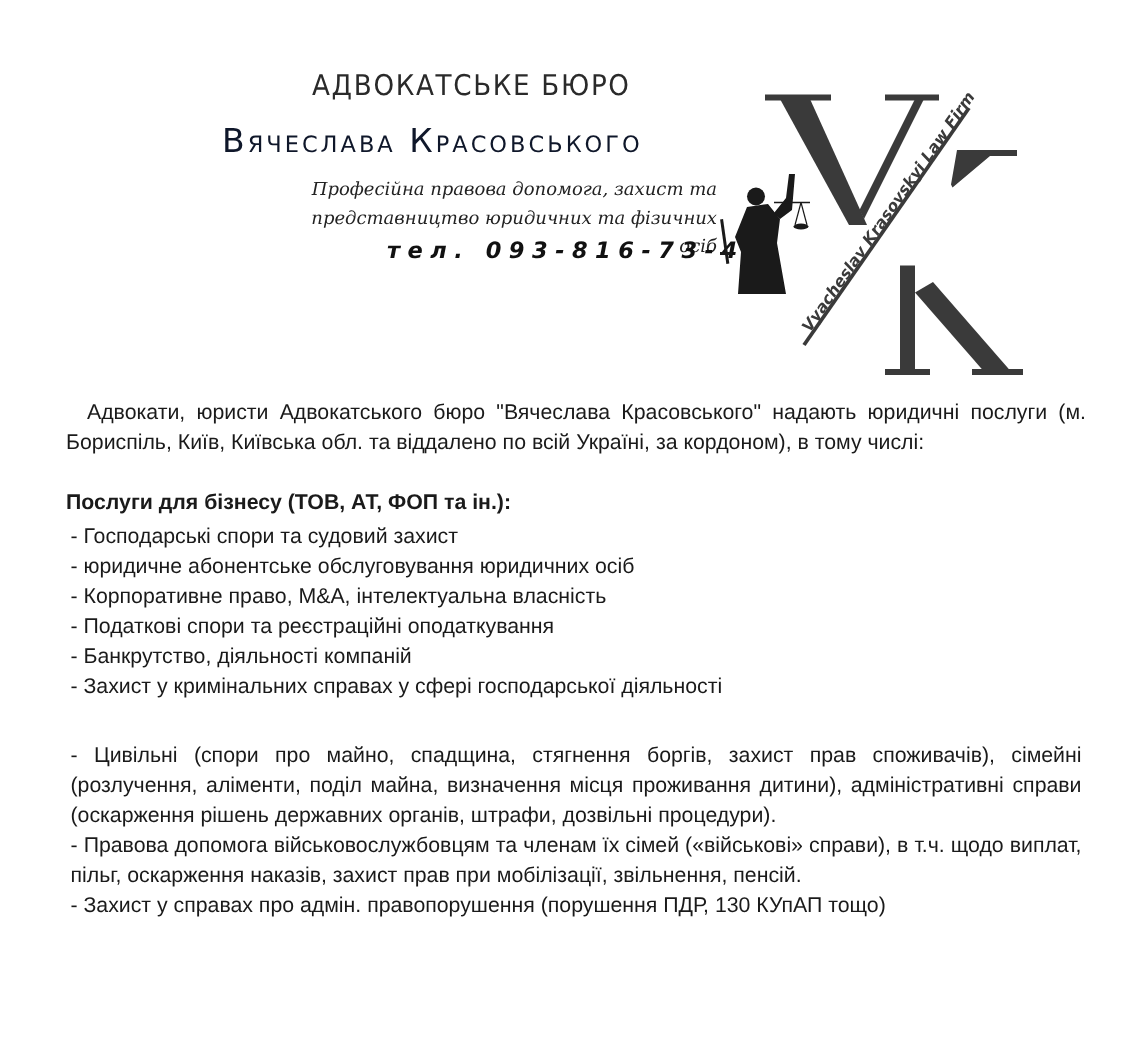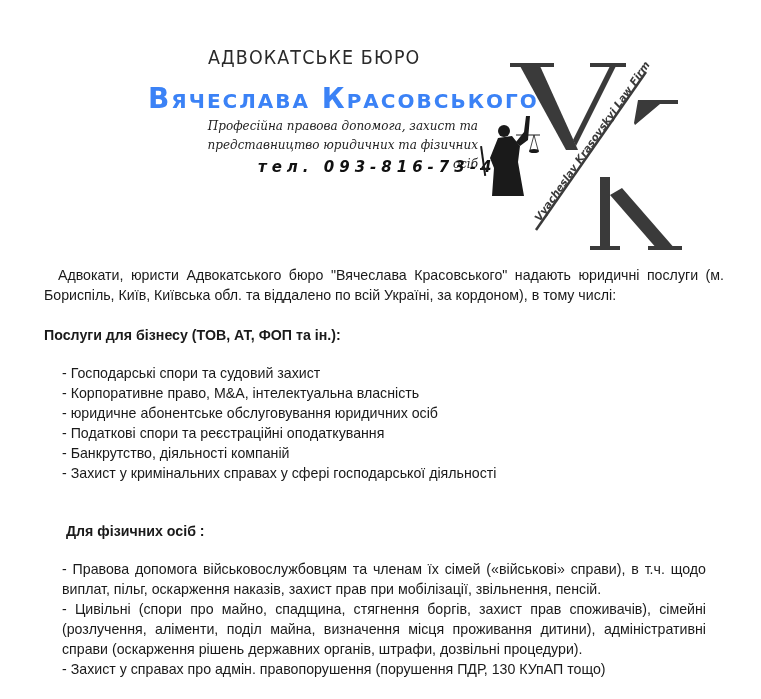--- a/index.html
+++ b/index.html
@@ -31,24 +31,24 @@
       letter-spacing: 1.2px;
       color: #2a2a2a;
       white-space: nowrap;
       transform: scaleX(0.92);
       transform-origin: left top;
     }
     .bureau-name {
       position: absolute;
       left: 148px; top: 82px;
       font-family: "DejaVu Sans", sans-serif;
-      font-weight: bold;
-      font-size: 28px;
+      font-weight: normal;
+      font-size: 22px;
       letter-spacing: 2px;
-      color: #3b82f6;
+      color: #0f172a;
       white-space: nowrap;
       font-variant: small-caps;
       transform: scaleX(1.0);
       transform-origin: left top;
     }
     .tagline {
       position: absolute;
       left: 188px; top: 117px;
       width: 290px;
       font-family: "DejaVu Serif", serif;
@@ -107,21 +107,21 @@
     .gap { height: 20px; }
     .section-title {
       font-weight: bold;
       margin: 0;
     }
     .section-title.indent {
       padding-left: 22px;
     }
     ul.services {
       list-style: none;
-      margin: 18px;
+      margin: 3px;
       padding: 0;
     }
     ul.services li {
       margin: 0;
       padding: 0;
       text-align: left;
     }
     ul.services.justify li {
       text-align: justify;
     }
@@ -179,27 +179,26 @@
   </div>
 </div>
 
 <div class="content">
   <p class="intro">Адвокати, юристи Адвокатського бюро "Вячеслава Красовського" надають юридичні послуги (м. Бориспіль, Київ, Київська обл. та віддалено по всій Україні, за кордоном), в тому числі:</p>
   <div class="gap"></div>
 
   <p class="section-title">Послуги для бізнесу (ТОВ, АТ, ФОП та ін.):</p>
   <ul class="services">
     <li>- Господарські спори та судовий захист</li>
+    <li>- юридичне абонентське обслуговування юридичних осіб</li>
     <li>- Корпоративне право, M&amp;A, інтелектуальна власність</li>
-    <li>- юридичне абонентське обслуговування юридичних осіб</li>
     <li>- Податкові спори та реєстраційні оподаткування</li>
     <li>- Банкрутство, діяльності компаній</li>
     <li>- Захист у кримінальних справах у сфері господарської діяльності</li>
   </ul>
   <div class="gap"></div>
 
-  <p class="section-title indent">Для фізичних осіб :</p>
   <ul class="services justify">
+    <li>- Цивільні (спори про майно, спадщина, стягнення боргів, захист прав споживачів), сімейні (розлучення, аліменти, поділ майна, визначення місця проживання дитини), адміністративні справи (оскарження рішень державних органів, штрафи, дозвільні процедури).</li>
     <li>- Правова допомога військовослужбовцям та членам їх сімей («військові» справи), в т.ч. щодо виплат, пільг, оскарження наказів, захист прав при мобілізації, звільнення, пенсій.</li>
-    <li>- Цивільні (спори про майно, спадщина, стягнення боргів, захист прав споживачів), сімейні (розлучення, аліменти, поділ майна, визначення місця проживання дитини), адміністративні справи (оскарження рішень державних органів, штрафи, дозвільні процедури).</li>
     <li>- Захист у справах про адмін. правопорушення (порушення ПДР, 130 КУпАП тощо)</li>
   </ul>
 </div>
 
 </body></html>

